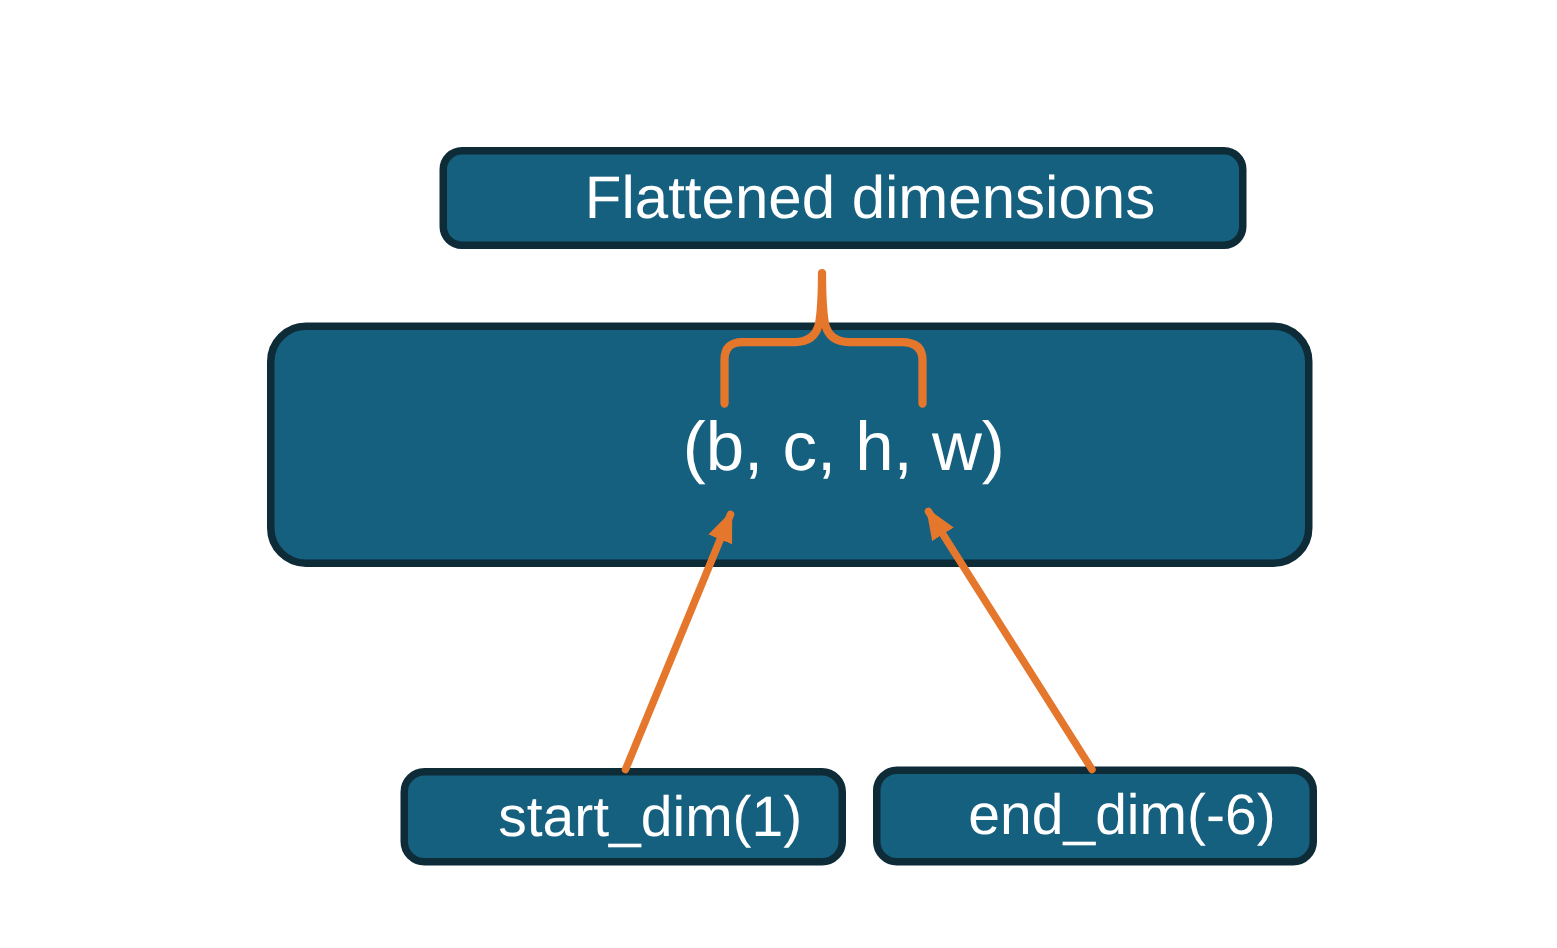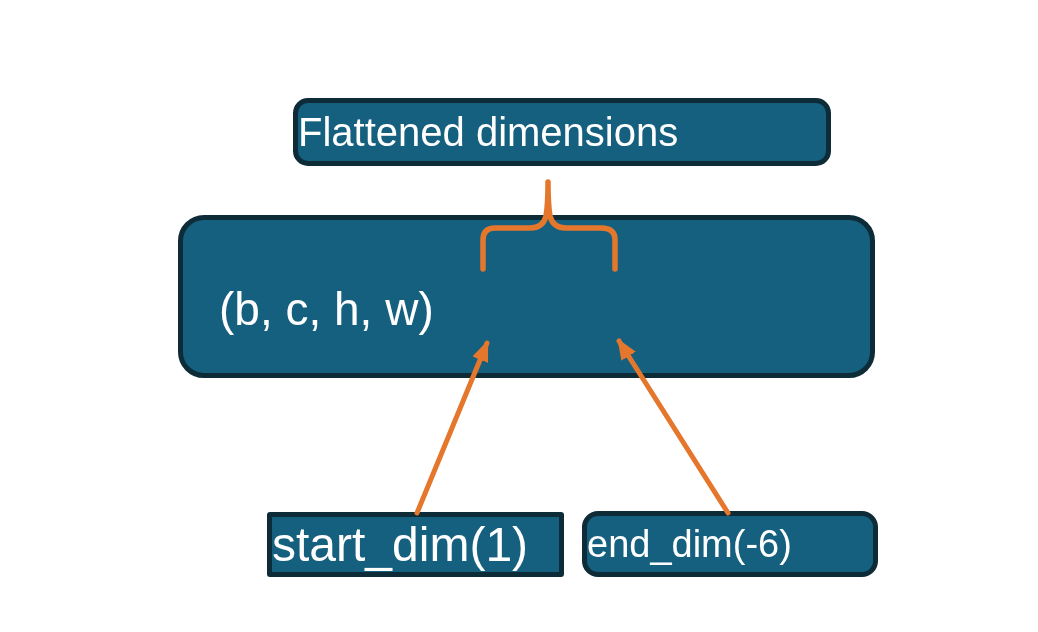--- a/index.html
+++ b/index.html
@@ -16,41 +16,43 @@
     overflow: hidden;
   }
   .box {
     position: absolute;
     box-sizing: border-box;
     background: var(--box-fill, #16607f);
     border: 5px solid var(--box-border, #0e2b38);
     color: var(--text-color, #ffffff);
     display: flex;
     align-items: center;
+    justify-content: center;
     white-space: pre;
     line-height: 1;
+    padding-left: 36px;
   }
   .title-box {
     left: 293px; top: 98px;
     width: 538px; height: 68px;
     border-radius: 15px;
     font-size: 40px;
   }
   .tensor-box {
     left: 178px; top: 215px;
     width: 697px; height: 163px;
     border-radius: 26px;
     font-size: 46px;
   }
-  .tensor-box span { position: relative; top: 12px; margin-left: 36px; }
+  .tensor-box span { position: relative; top: 0; margin-left: 36px; }
   .start-box {
     left: 267px; top: 512px;
     width: 297px; height: 65px;
-    border-radius: 3px;
-    font-size: 48px;
+    border-radius: 16px;
+    font-size: 38px;
   }
   .end-box {
     left: 582px; top: 511px;
     width: 296px; height: 66px;
     border-radius: 16px;
     font-size: 38px;
   }
   .overlay {
     position: absolute;
     left: 0; top: 0;

